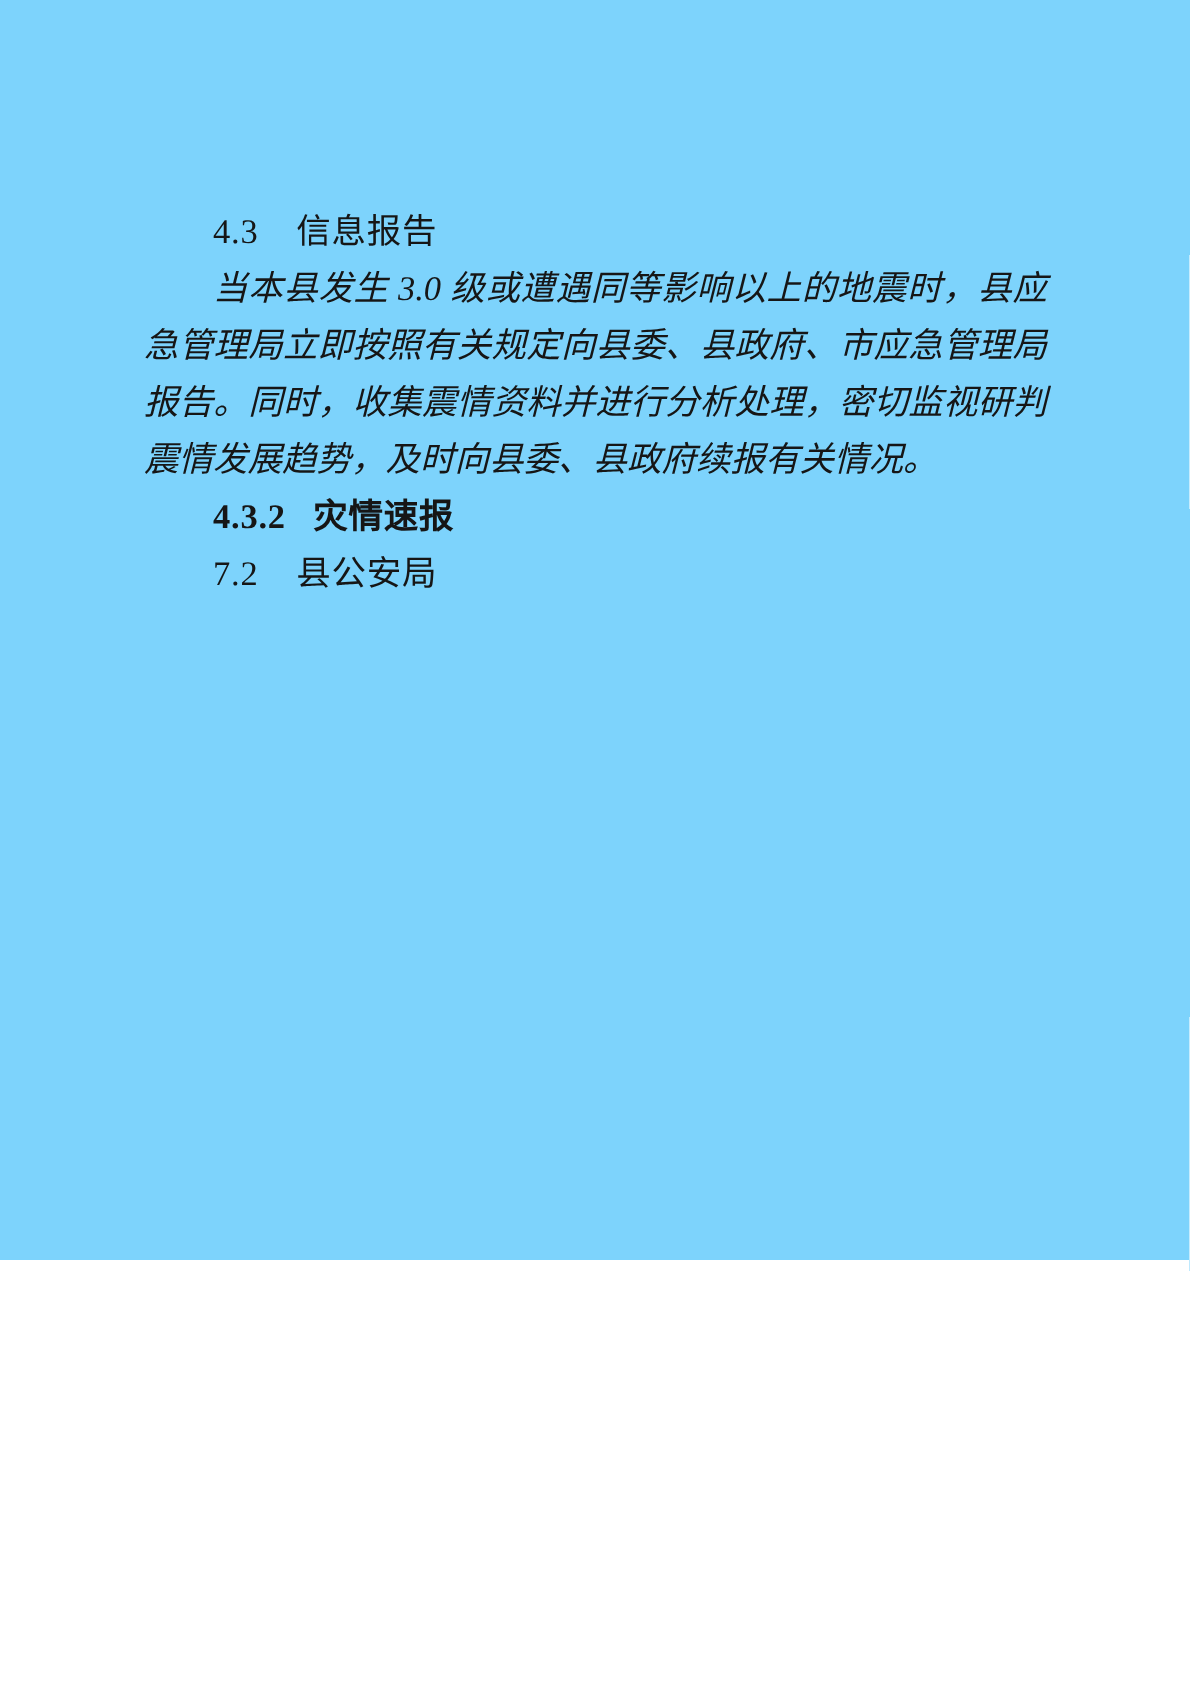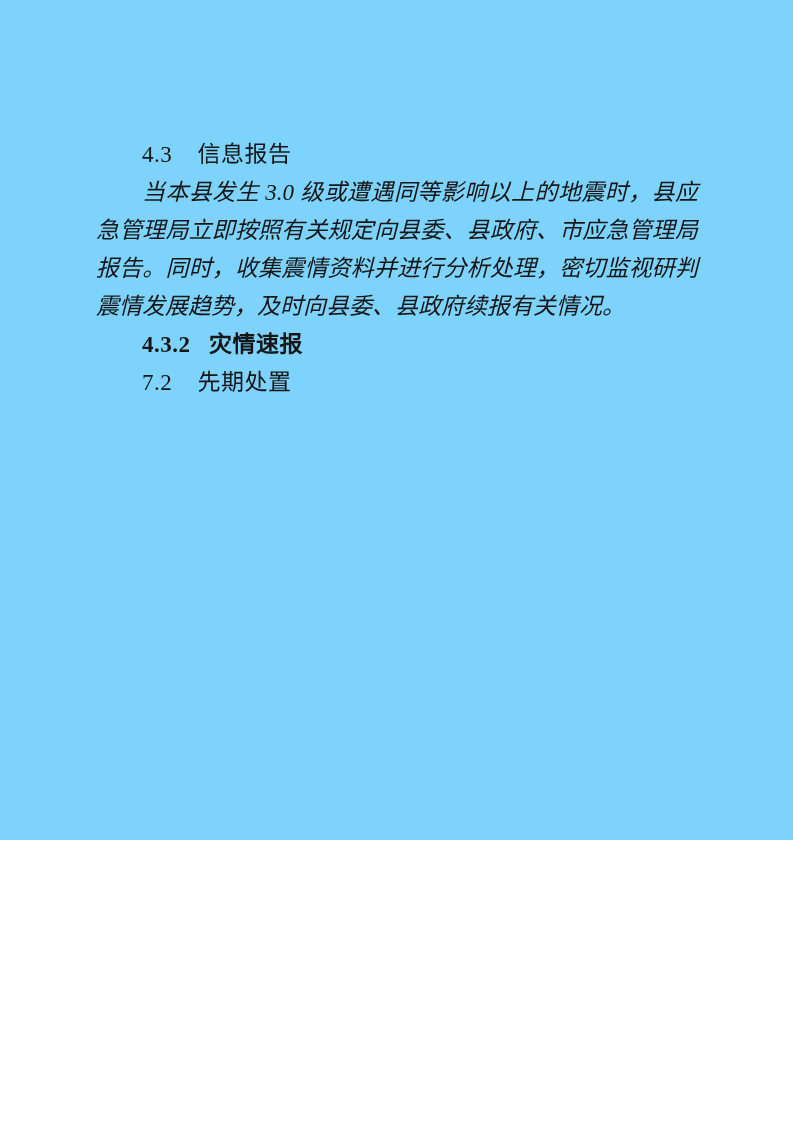--- a/index.html
+++ b/index.html
@@ -90,21 +90,21 @@
 
 
     <p class="para">当本县发生 3.0 级或遭遇同等影响以上的地震时，县应急管理局立即按照有关规定向县委、县政府、市应急管理局报告。同时，收集震情资料并进行分析处理，密切监视研判震情发展趋势，及时向县委、县政府续报有关情况。</p>
 
     <div class="heading-3">
       <span class="hnum">4.3.2</span><span class="htitle">灾情速报</span>
     </div>
 
 
     <div class="heading-2">
-      <span class="hnum">7.2</span><span class="htitle">先期处置</span>
+      <span class="hnum">7.2</span><span class="htitle">县公安局</span>
     </div>
 
 
   </main>
 
   <footer class="page-footer">
     <span class="dash">—</span><span class="pagenum">17</span><span class="dash">—</span>
   </footer>
 
   <div class="scan-artifact"></div>

